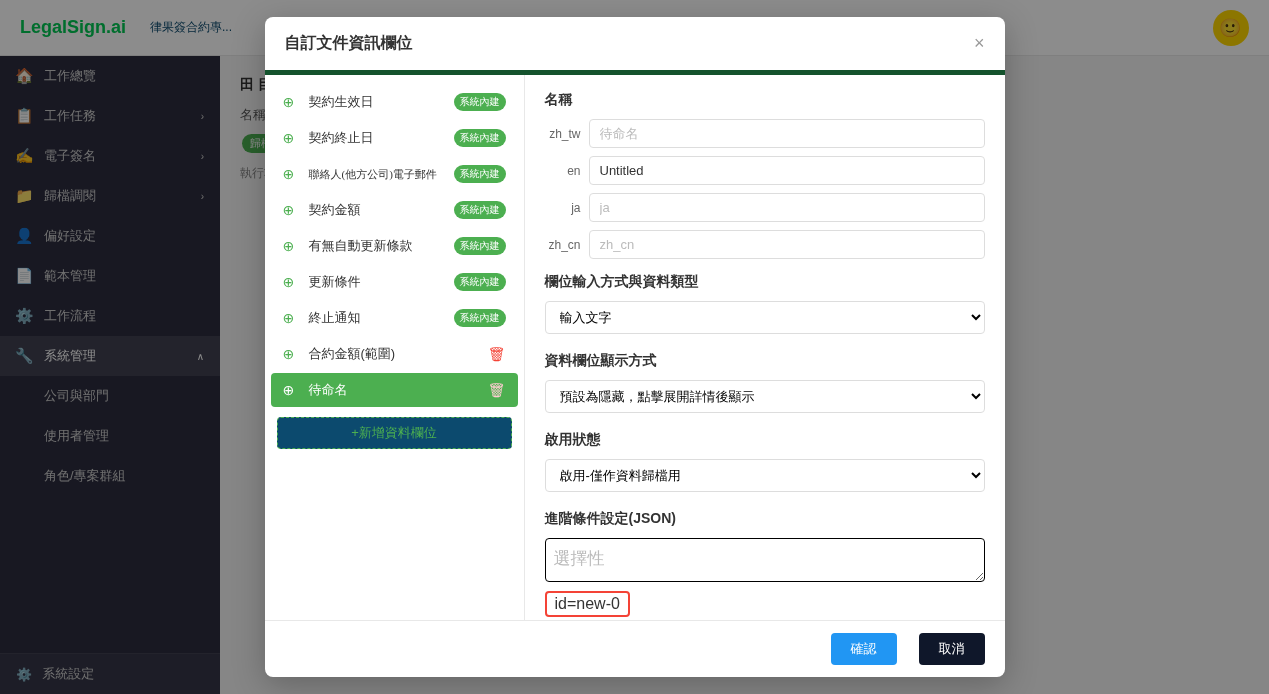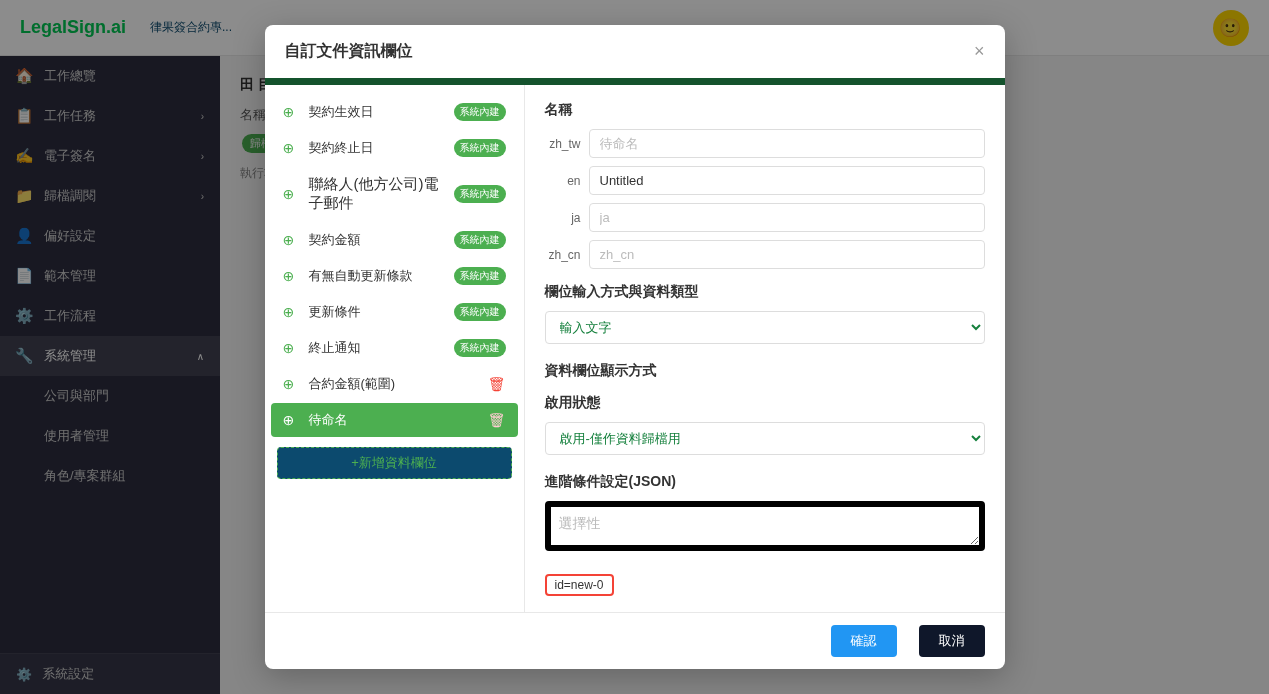--- a/index.html
+++ b/index.html
@@ -25,21 +25,21 @@
     .sidebar-item .arrow { font-size: 10px; }
     .sidebar-sub { padding-left: 44px; }
     .sidebar-bottom { margin-top: auto; border-top: 1px solid rgba(255,255,255,0.1); }
     .settings-item { display: flex; align-items: center; padding: 11px 16px; cursor: pointer; color: #ccc; font-size: 13px; gap: 10px; background: rgba(255,255,255,0.05); }
 
     
     .overlay { position: absolute; top: 0; left: 0; width: 100%; height: 100%; background: rgba(0,0,0,0.45); z-index: 100; display: flex; align-items: center; justify-content: center; }
 
     
     .modal { background: #fff; border-radius: 8px; width: 740px; max-height: 660px; display: flex; flex-direction: column; box-shadow: 0 8px 32px rgba(0,0,0,0.25); overflow: hidden; }
-    .modal-header { display: flex; align-items: center; justify-content: space-between; padding: 16px 20px; border-bottom: 7px solid #14532d; }
+    .modal-header { display: flex; align-items: center; justify-content: space-between; padding: 16px 20px; border-bottom: 5px solid #14532d; }
     .modal-title { font-size: 16px; font-weight: 600; color: #333; }
     .modal-close { cursor: pointer; font-size: 18px; color: #999; background: none; border: none; }
     .modal-body { display: flex; flex: 1; overflow: hidden; }
 
     
     .left-panel { width: 260px; border-right: 1px solid #e8e8e8; overflow-y: auto; padding: 8px 0; flex-shrink: 0; }
     .field-row { display: flex; align-items: center; padding: 8px 12px; gap: 8px; cursor: pointer; border-radius: 4px; margin: 2px 6px; }
     .field-row.active { background: #4CAF50; color: #fff; }
     .field-row .drag-handle { color: #4CAF50; font-size: 14px; width: 18px; }
     .field-row.active .drag-handle { color: #fff; }
@@ -51,25 +51,25 @@
 
     
     .right-panel { flex: 1; overflow-y: auto; padding: 16px 20px; }
     .section-label { font-size: 14px; font-weight: 600; color: #333; margin-bottom: 10px; margin-top: 14px; }
     .section-label:first-child { margin-top: 0; }
     .name-row { display: flex; align-items: center; margin-bottom: 8px; gap: 8px; }
     .name-row .lang-tag { font-size: 12px; color: #666; width: 36px; flex-shrink: 0; text-align: right; }
     .name-row input { flex: 1; border: 1px solid #ddd; border-radius: 4px; padding: 6px 10px; font-size: 13px; color: #333; }
     .name-row input::placeholder { color: #bbb; }
 
-    select { width: 100%; border: 1px solid #ddd; border-radius: 4px; padding: 7px 10px; font-size: 13px; color: #15803d; background: #fff; appearance: auto; margin-bottom: 4px; cursor: pointer; }
-
-    .json-textarea { width: 100%; height: 50px; border: 6px solid #000000; border-radius: 4px; padding: 8px; font-size: 14px; resize: vertical; color: #333; }
+    select { width: 100%; border: 1px solid #ddd; border-radius: 4px; padding: 7px 10px; font-size: 13px; color: #000000; background: #fff; appearance: auto; margin-bottom: 4px; cursor: pointer; }
+
+    .json-textarea { width: 100%; height: 44px; border: 1px solid #000000; border-radius: 4px; padding: 8px; font-size: 17px; resize: vertical; color: #333; }
     .json-textarea::placeholder { color: #bbb; }
-    .json-id-badge { display: inline-block; border: 2px solid #f44336; border-radius: 4px; padding: 2px 8px; font-size: 12px; color: #333; margin-top: 20px; }
+    .json-id-badge { display: inline-block; border: 2px solid #f44336; border-radius: 4px; padding: 2px 8px; font-size: 16px; color: #333; margin-top: 6px; }
 
     
     .modal-footer { display: flex; justify-content: flex-end; padding: 12px 20px; border-top: 1px solid #e8e8e8; gap: 22px; }
     .btn-confirm { background: #2196F3; color: #fff; border: none; border-radius: 4px; padding: 7px 20px; font-size: 13px; cursor: pointer; }
     .btn-cancel { background: #0f172a; color: #fff; border: none; border-radius: 4px; padding: 7px 20px; font-size: 13px; cursor: pointer; }
 
     
     .avatar { width: 36px; height: 36px; border-radius: 50%; background: #FFD700; display: flex; align-items: center; justify-content: center; font-size: 18px; margin-left: auto; }
 
     
@@ -178,21 +178,21 @@
           </div>
 
           <div class="field-row">
             <span class="drag-handle">⊕</span>
             <span class="field-name">契約終止日</span>
             <span class="tag">系統內建</span>
           </div>
 
           <div class="field-row">
             <span class="drag-handle">⊕</span>
-            <span class="field-name" style="font-size:15px;">聯絡人(他方公司)電子郵件</span>
+            <span class="field-name" style="font-size:11px;font-family:Liberation Serif, serif;">聯絡人(他方公司)電子郵件</span>
             <span class="tag">系統內建</span>
           </div>
 
           <div class="field-row">
             <span class="drag-handle">⊕</span>
             <span class="field-name">契約金額</span>
             <span class="tag">系統內建</span>
           </div>
 
           <div class="field-row">
@@ -249,20 +249,25 @@
           </div>
 
           <div class="section-label">欄位輸入方式與資料類型</div>
           <select>
             <option>輸入文字</option>
             <option>從選項中選擇</option>
             <option>數字</option>
           </select>
 
           <div class="section-label">資料欄位顯示方式</div>
+          <select>
+            <option>預設為隱藏，點擊展開詳情後顯示</option>
+            <option>永遠顯示</option>
+            <option>隱藏</option>
+          </select>
 
           <div class="section-label">啟用狀態</div>
           <select>
             <option>啟用-僅作資料歸檔用</option>
             <option>啟用</option>
             <option>停用</option>
           </select>
 
           <div class="section-label">進階條件設定(JSON)</div>
           <textarea class="json-textarea" placeholder="選擇性" style=""></textarea>

